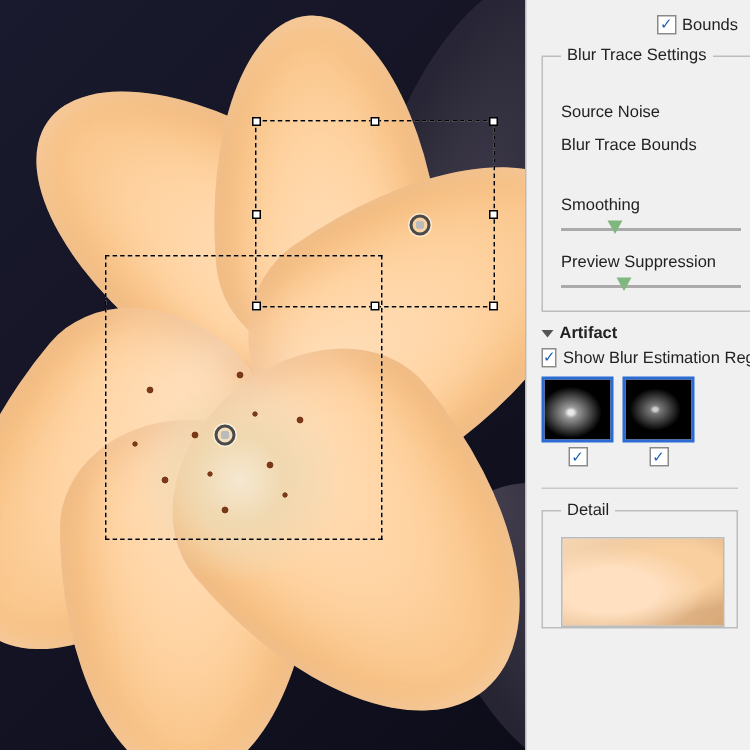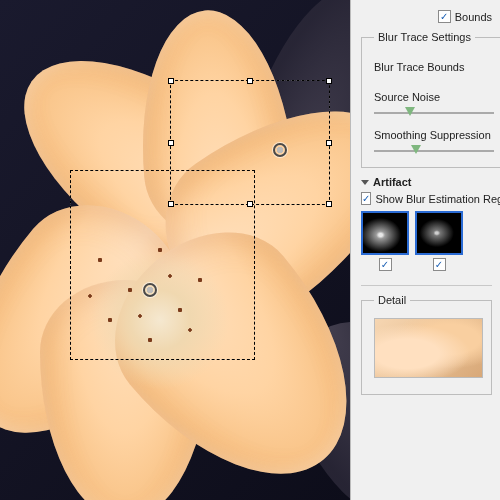--- a/index.html
+++ b/index.html
@@ -201,30 +201,31 @@
 <div class="panel">
 
   <div class="row" style="justify-content:flex-end">
     <span class="checkbox">✓</span>
     <span>Bounds</span>
   </div>
 
   <fieldset>
     <legend>Blur Trace Settings</legend>
 
+    <span class="label" style="margin-top:18px">Source Noise</span>
+
     <span class="label">Blur Trace Bounds</span>
 
-    <span class="label" style="margin-top:18px">Source Noise</span>
-
+    <span class="label" style="margin-top:28px">Smoothing</span>
     <div class="slider">
       <div class="track"></div>
       <div class="thumb" style="left:30%"></div>
     </div>
 
-    <span class="label">Smoothing Suppression</span>
+    <span class="label">Preview Suppression</span>
     <div class="slider">
       <div class="track"></div>
       <div class="thumb" style="left:35%"></div>
     </div>
   </fieldset>
 
   <div class="row">
     <span class="disclosure"></span>
     <b>Artifact</b>
   </div>
@@ -240,18 +241,18 @@
       <span class="tcb">✓</span>
     </div>
     <div class="thumbwrap">
       <div class="thumbnail t2"></div>
       <span class="tcb">✓</span>
     </div>
   </div>
 
   <div class="divider"></div>
 
-  <fieldset style="padding-bottom:16px">
+  <fieldset style="padding-bottom:0">
     <legend>Detail</legend>
     <div class="detail-preview"></div>
   </fieldset>
 
 </div>
 
 </body></html>

